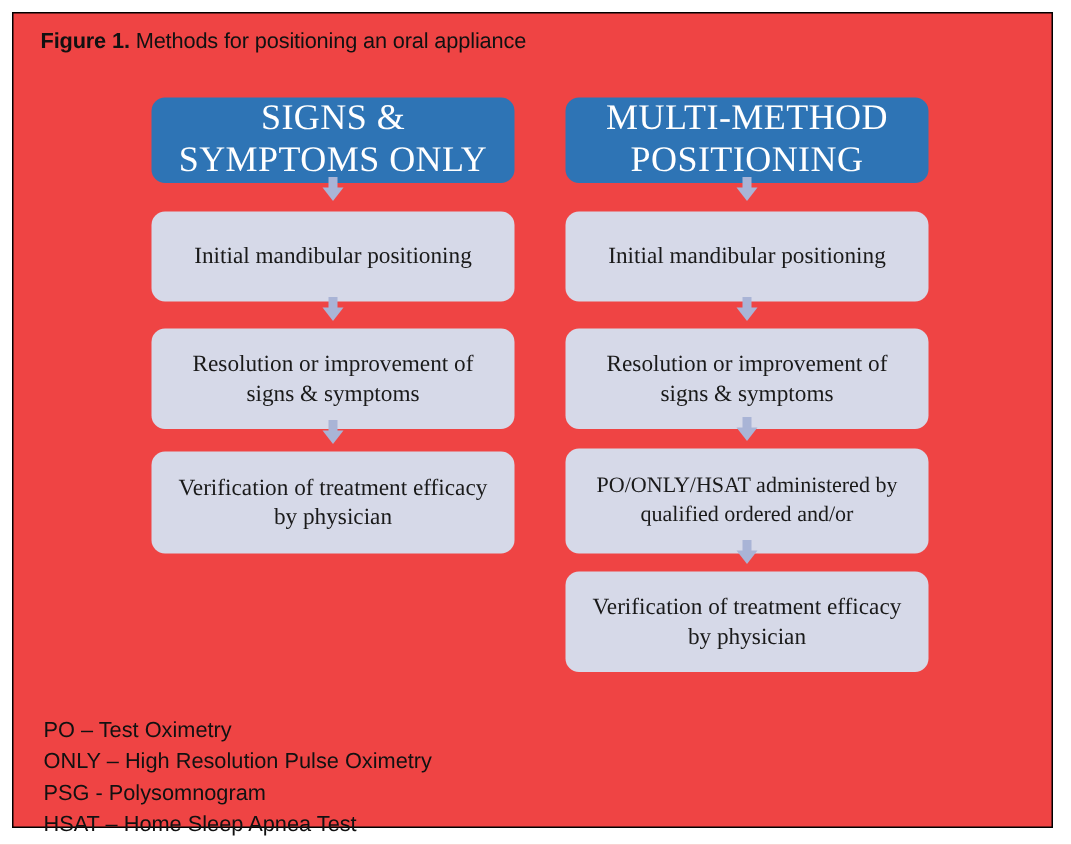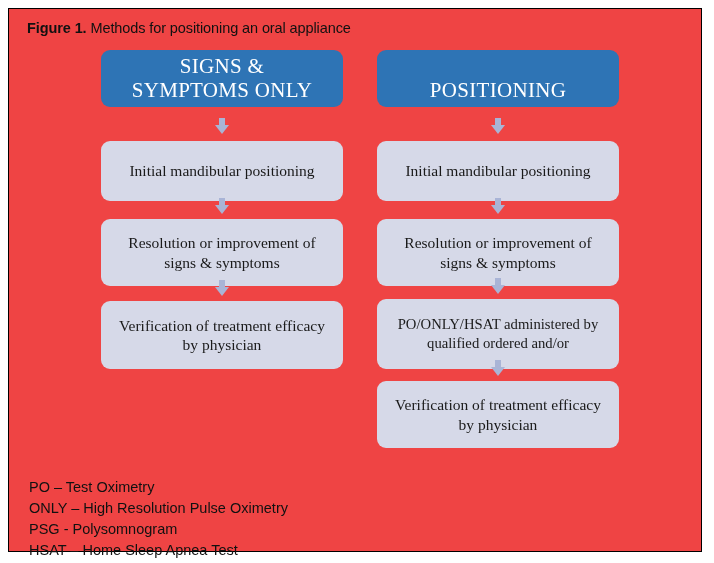--- a/index.html
+++ b/index.html
@@ -63,25 +63,25 @@
     display: flex;
     align-items: center;
     justify-content: center;
     text-align: center;
     font-family: "Liberation Serif", serif;
   }
 
   .node.header {
     background: #2E74B5;
     color: #ffffff;
-    font-size: 21px;
+    font-size: 24px;
     line-height: 1.13;
     letter-spacing: 0.3px;
     height: 57px;
-    top: 1px;
+    top: 16px;
   }
 
   .node.step {
     background: #D6D9E8;
     color: #1a1a1a;
     font-size: 15.5px;
     line-height: 1.24;
     align-items: center;
   }
 
@@ -196,21 +196,21 @@
           <span>by physician</span>
         </span>
       </div>
 
     </div>
 
     <div class="column" id="column-right">
 
       <div class="node header" id="right-header">
         <span>
-          <br>
+          <span>MULTI-METHOD</span><br>
           <span>POSITIONING</span>
         </span>
       </div>
 
       <div class="arrow" id="arrow-r-1">
         <div class="stem"></div>
         <div class="head"></div>
       </div>
 
       <div class="node step" id="right-step-1">

